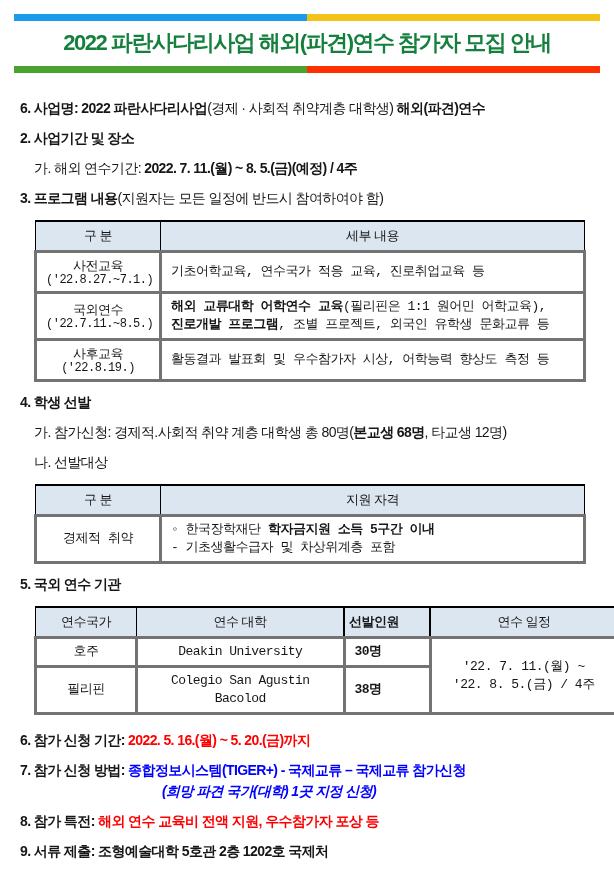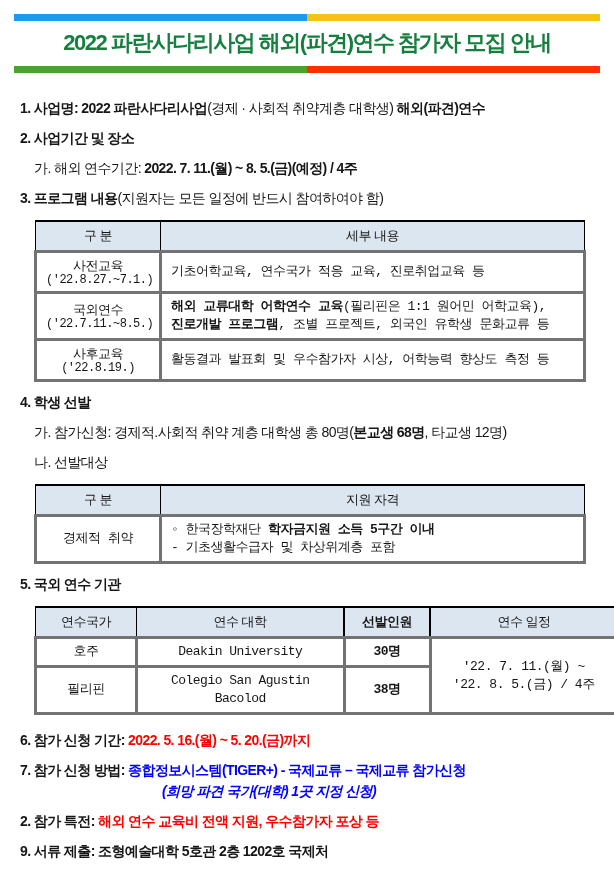--- a/index.html
+++ b/index.html
@@ -64,21 +64,21 @@
   .cell-center{text-align:center;padding-left:2px;padding-right:2px;}
   .period{display:block;font-size:12px;line-height:13px;margin-top:0;}
   .cat-line{display:block;font-size:13px;line-height:15px;margin-top:2px;}
   
   .col-cat{width:116px;}
   
   .t3-country{width:92px;}
   .t3-univ{width:198px;}
   .t3-quota{width:76px;}
   .t3-sched{width:178px;}
-  .quota-col{border-left:2px solid #000 !important;border-right:2px solid #000 !important;font-weight:bold;text-align:center;margin-top:16px;}
+  .quota-col{border-left:2px solid #000 !important;border-right:2px solid #000 !important;font-weight:bold;text-align:left;margin-top:16px;}
   th.quota-col{font-weight:bold;}
   .sched-cell{text-align:center;line-height:21px;}
 </style>
 </head>
 <body>
 
 <div class="page">
 
   <header>
     <div class="title-bars">
@@ -86,21 +86,21 @@
       <span class="seg seg-yellow"></span>
     </div>
     <h1 class="doc-title">2022 파란사다리사업 해외(파견)연수 참가자 모집 안내</h1>
     <div class="title-bars">
       <span class="seg seg-green"></span>
       <span class="seg seg-red"></span>
     </div>
   </header>
 
   <p class="line head">
-    <span class="b">1. 사업명: </span><span class="b">2022 파란사다리사업</span><span class="r">(경제 · 사회적 취약계층 대학생) </span><span class="b">해외(파견)연수</span>
+    <span class="b">6. 사업명: </span><span class="b">2022 파란사다리사업</span><span class="r">(경제 · 사회적 취약계층 대학생) </span><span class="b">해외(파견)연수</span>
   </p>
 
   <p class="line head">2. 사업기간 및 장소</p>
   <p class="line sub">
     <span class="r">가. 해외 연수기간: </span><span class="b">2022. 7. 11.(월) ~ 8. 5.(금)(예정) / 4주</span>
   </p>
 
   <p class="line">
     <span class="b">3. 프로그램 내용</span><span class="r">(지원자는 모든 일정에 반드시 참여하여야 함)</span>
   </p>
@@ -198,18 +198,18 @@
   </p>
 
   <p class="line head">
     <span class="b">7. 참가 신청 방법: </span><span class="b blue">종합정보시스템(TIGER+) - 국제교류 – 국제교류 참가신청</span>
   </p>
   <p class="line head indent2">
     <span class="b blue italic">(희망 파견 국가(대학) 1곳 지정 신청)</span>
   </p>
 
   <p class="line head">
-    <span class="b">2. 참가 특전: </span><span class="b red">해외 연수 교육비 전액 지원, 우수참가자 포상 등</span>
+    <span class="b">8. 참가 특전: </span><span class="b red">해외 연수 교육비 전액 지원, 우수참가자 포상 등</span>
   </p>
 
   <p class="line head">9. 서류 제출: 조형예술대학 5호관 2층 1202호 국제처</p>
 
 </div>
 
 </body></html>

